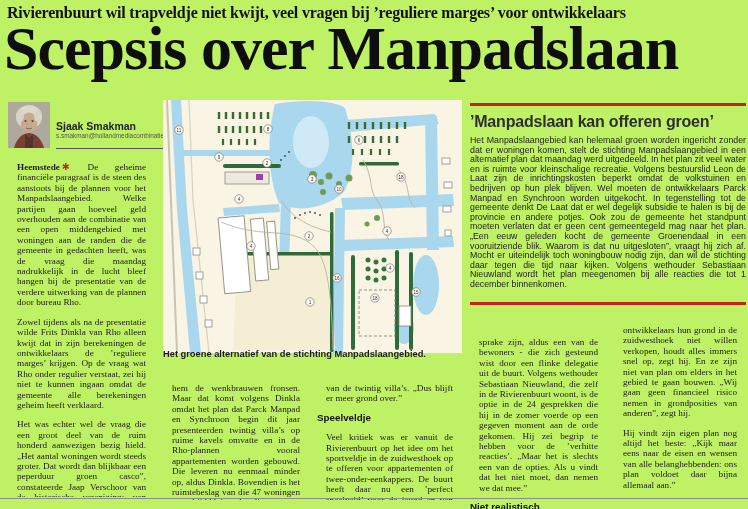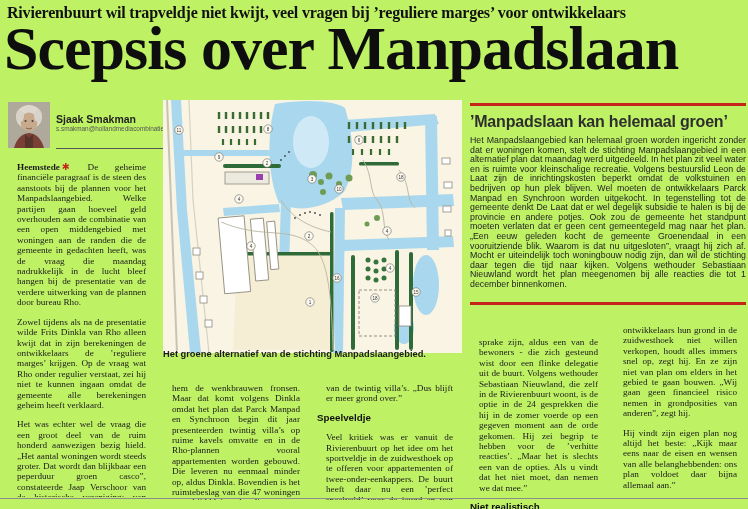--- a/index.html
+++ b/index.html
@@ -6,21 +6,21 @@
   .page{position:relative;width:748px;height:509px;background:#bef264;overflow:hidden;
         font-family:"Liberation Serif",serif;color:#1b1b1b;}
   .kicker{position:absolute;left:7px;top:4px;font-size:16px;font-weight:bold;
           letter-spacing:-0.2px;color:#111;white-space:nowrap;}
   .headline{position:absolute;left:4px;top:16px;font-size:62px;font-weight:bold;
             letter-spacing:-1px;line-height:1.05;color:#0e0e0e;white-space:nowrap;}
   
   .author{position:absolute;left:8px;top:102px;width:147px;height:47px;display:flex;}
   .author .photo{width:42px;height:46px;flex:0 0 42px;}
   .author .a-text{margin-left:6px;flex:1;display:flex;flex-direction:column;justify-content:flex-end;
-                  border-bottom:1px solid #555;padding-bottom:16px;}
+                  border-bottom:1px solid #555;padding-bottom:9px;}
   .author .a-name{font-family:"Liberation Sans",sans-serif;font-weight:bold;font-size:10.5px;color:#222;}
   .author .a-mail{font-family:"Liberation Sans",sans-serif;font-size:6.4px;color:#555;}
   
   .col{position:absolute;text-align:justify;font-size:9.2px;line-height:10.4px;color:#1b1b1b;}
   .col p{margin:9px;}
   .col1{left:8px;top:153px;width:147px;height:344px;overflow:hidden;}
   .col2{left:163px;top:374px;width:146px;height:126px;overflow:hidden;}
   .col3{left:317px;top:374px;width:145px;height:126px;overflow:hidden;}
   .col4{left:470px;top:328px;width:137px;height:184px;overflow:hidden;}
   .col5{left:614px;top:316px;width:132px;height:184px;overflow:hidden;}
@@ -212,21 +212,21 @@
     <p>hem de wenkbrauwen fronsen. Maar dat komt volgens Dinkla omdat het plan dat Parck Manpad en Synchroon begin dit jaar presenteerden twintig villa’s op ruime kavels omvatte en in de Rho-plannen vooral appartementen worden gebouwd. Die leveren nu eenmaal minder op, aldus Dinkla. Bovendien is het ruimtebeslag van die 47 woningen nog altijd kleiner dan die</p>
   </div>
 
   <div class="col col3">
     <p>van de twintig villa’s. „Dus blijft er meer grond over.”</p>
     <div class="subhead">Speelveldje</div>
     <p>Veel kritiek was er vanuit de Rivierenbuurt op het idee om het sportveldje in de zuidwesthoek op te offeren voor appartementen of twee-onder-eenkappers. De buurt heeft daar nu een ’perfect speelveld’ voor de jeugd en van bebouwing kan geen</p>
   </div>
 
   <div class="sidebar">
-    <div class="sb-title">’Manpadslaan kan helemaal groen’</div>
+    <div class="sb-title">’Manpadslaan kan offeren groen’</div>
     <div class="sb-body">Het Manpadslaangebied kan helemaal groen worden ingericht zonder dat er woningen komen, stelt de stichting Manpadslaangebied in een alternatief plan dat maandag werd uitgedeeld. In het plan zit veel water en is ruimte voor kleinschalige recreatie. Volgens bestuurslid Leon de Laat zijn de inrichtingskosten beperkt omdat de volkstuinen en bedrijven op hun plek blijven. Wel moeten de ontwikkelaars Parck Manpad en Synchroon worden uitgekocht. In tegenstelling tot de gemeente denkt De Laat dat er wel degelijk subsidie te halen is bij de provincie en andere potjes. Ook zou de gemeente het standpunt moeten verlaten dat er geen cent gemeentegeld mag naar het plan. „Een eeuw geleden kocht de gemeente Groenendaal in een vooruitziende blik. Waarom is dat nu uitgesloten”, vraagt hij zich af. Mocht er uiteindelijk toch woningbouw nodig zijn, dan wil de stichting daar tegen die tijd naar kijken. Volgens wethouder Sebastiaan Nieuwland wordt het plan meegenomen bij alle reacties die tot 1 december binnenkomen.</div>
   </div>
 
   <div class="col col4">
     <p>sprake zijn, aldus een van de bewoners - die zich gesteund wist door een flinke delegatie uit de buurt. Volgens wethouder Sebastiaan Nieuwland, die zelf in de Rivierenbuurt woont, is de optie in de 24 gesprekken die hij in de zomer voerde op een gegeven moment aan de orde gekomen. Hij zei begrip te hebben voor de ’verhitte reacties’. „Maar het is slechts een van de opties. Als u vindt dat het niet moet, dan nemen we dat mee.”</p>
     <div class="subhead">Niet realistisch</div>
     <p>Ontwikkelaar Willem Meuwese van Parck Manpad en Synchroon vindt de plannen niet realistisch. Als de</p>
   </div>
 
   <div class="col col5">

